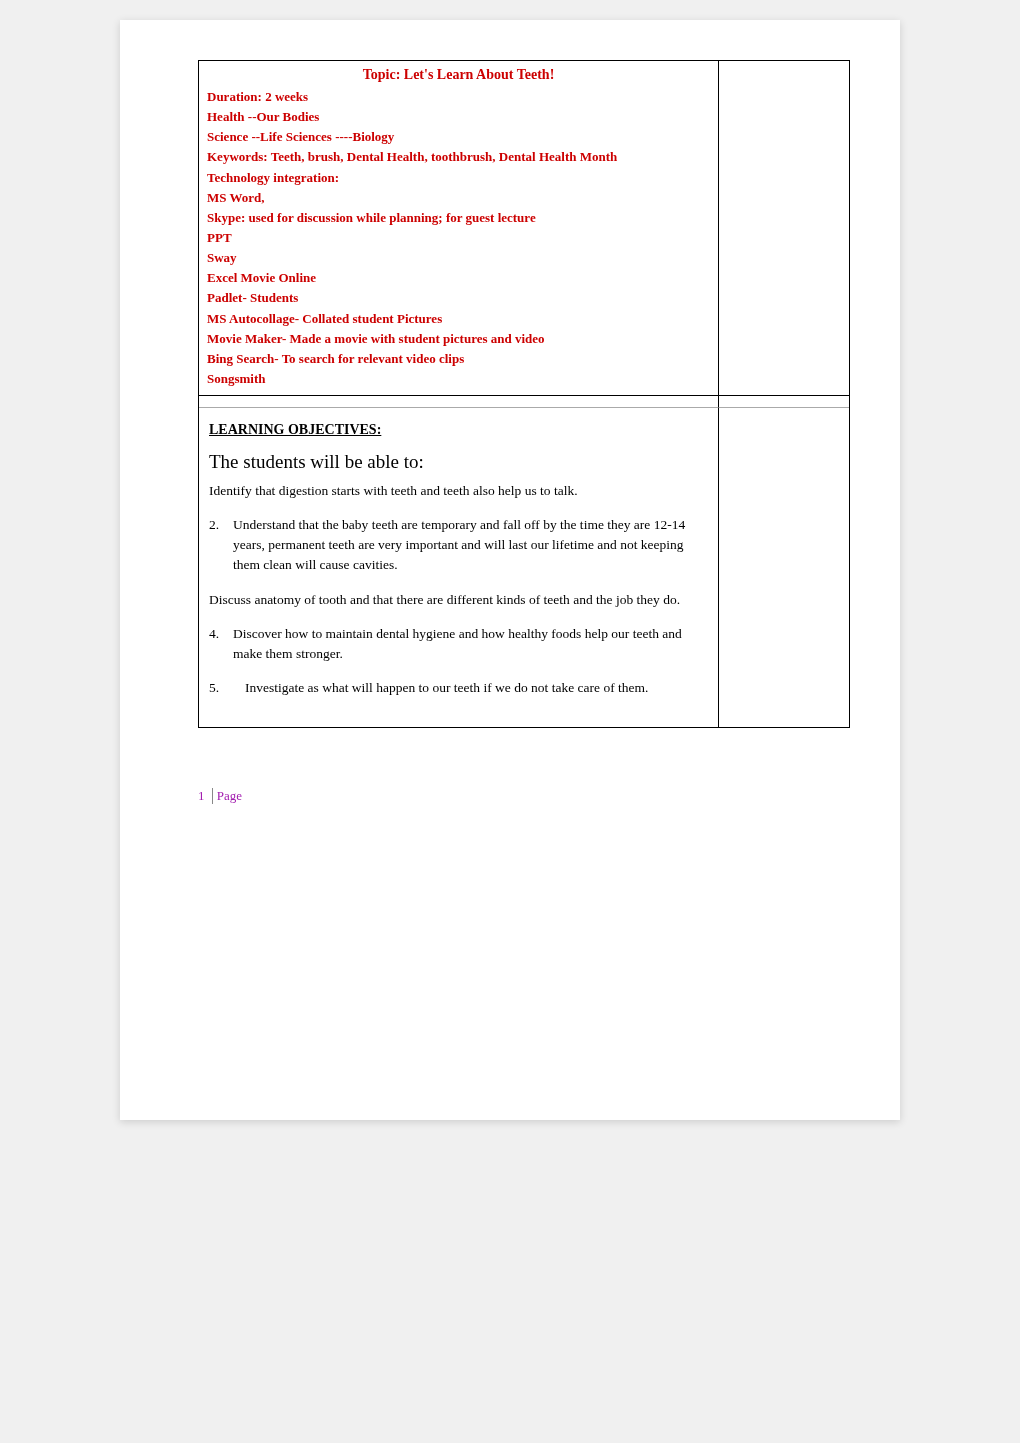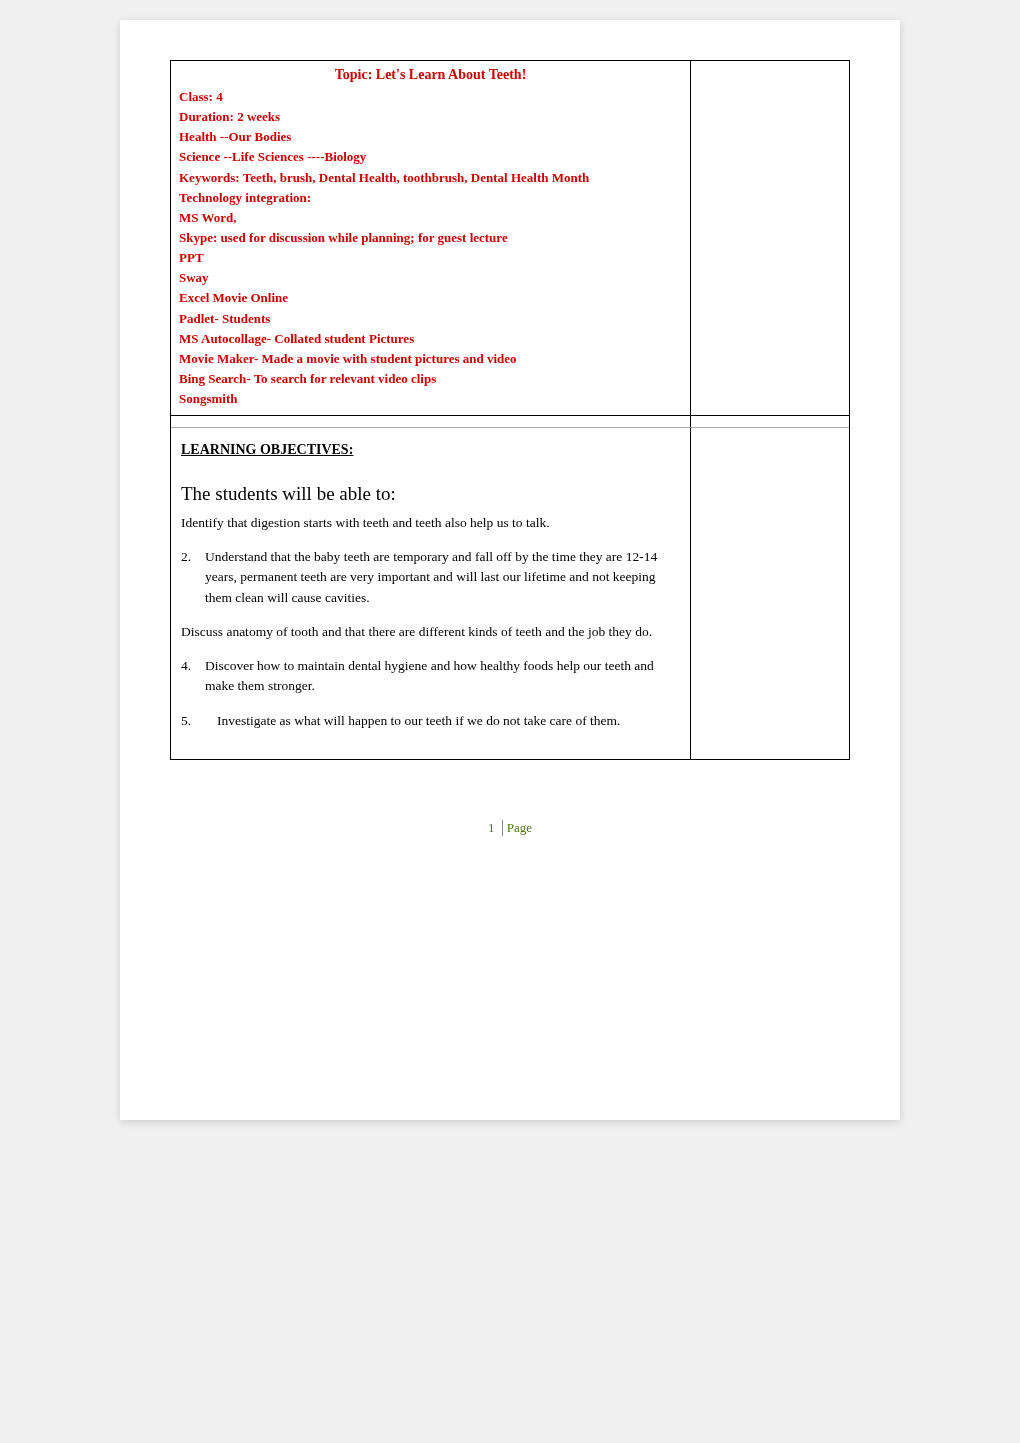--- a/index.html
+++ b/index.html
@@ -15,21 +15,21 @@
       color: #000;
       display: flex;
       justify-content: center;
       padding: 20px;
     }
 
     .page {
       background: #fff;
       width: 780px;
       min-height: 1100px;
-      padding: 40px 50px 60px 50px;
+      padding: 40px 50px 60px 78px;
       box-shadow: 0 2px 8px rgba(0,0,0,0.15);
       position: relative;
     }
 
     .top-section {
       display: flex;
       border: 1.5px solid #000;
     }
 
     .top-left {
@@ -73,44 +73,43 @@
 
     .bottom-right {
       flex: 1;
       padding: 6px 8px;
     }
 
     .learning-obj-title {
       font-weight: bold;
       font-size: 14px;
       text-decoration: underline;
-      margin-bottom: 22px;
+      margin-bottom: 10px;
     }
 
     .students-text {
       font-size: 19px;
       margin-bottom: 4px;
       line-height: 1.5;
     }
 
     .objective-item {
       margin-bottom: 14px;
       font-size: 13.5px;
       line-height: 1.5;
     }
 
     .bold-keyword {
       font-weight: normal;
     }
 
     .page-footer {
-      text-align: center;
       margin-top: 60px;
       font-size: 13px;
-      color: #4d7c0f;
+      color: #a21caf;
     }
 
     .page-num-separator {
       display: inline-block;
       border-left: 1px solid #888;
       margin-left: 4px;
       padding-left: 4px;
     }
 
     .obj-numbered {
@@ -125,21 +124,20 @@
   </style>
 </head>
 <body>
 
 <div class="page">
 
   <div class="top-section">
     <div class="top-left">
       <div class="topic-title">Topic: Let's Learn About Teeth!</div>
       <div class="red-text">
-        <div>Class: 4</div>
         <div>Duration: 2 weeks</div>
         <div>Health --Our Bodies</div>
         <div>Science --Life Sciences ----Biology</div>
         <div>Keywords: Teeth, brush, Dental Health, toothbrush, Dental Health Month</div>
         <div>Technology integration:</div>
         <div>MS Word,</div>
         <div>Skype: used for discussion while planning; for guest lecture</div>
         <div>PPT</div>
         <div>Sway</div>
         <div>Excel Movie Online</div>

